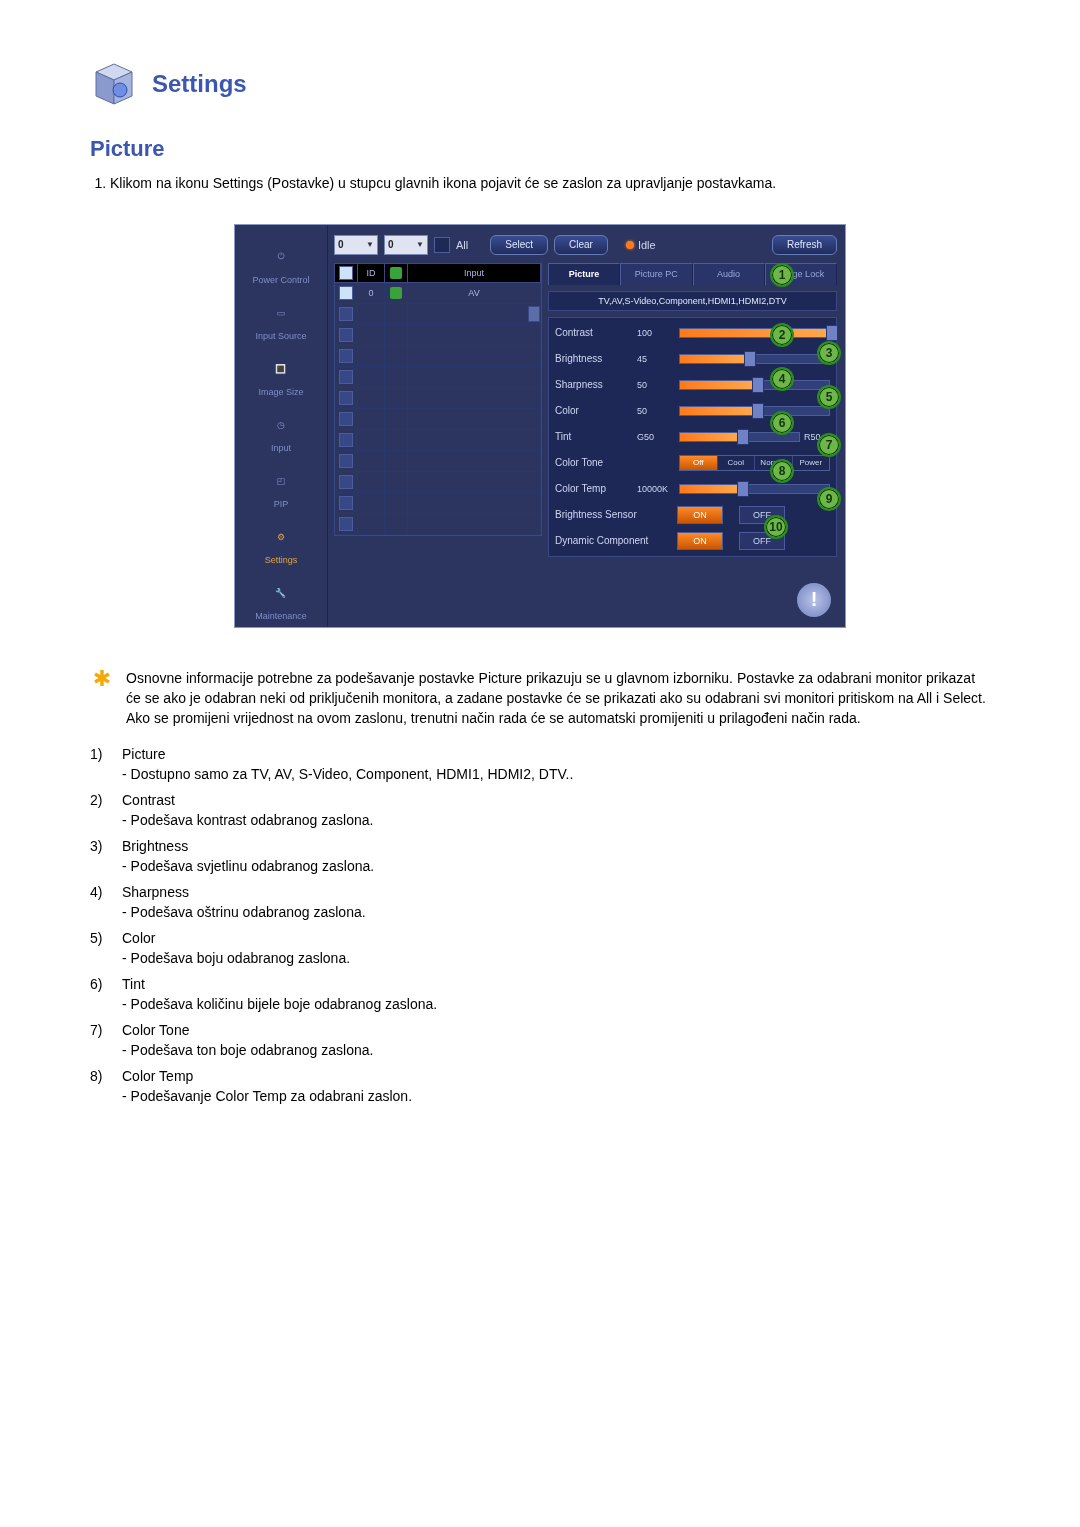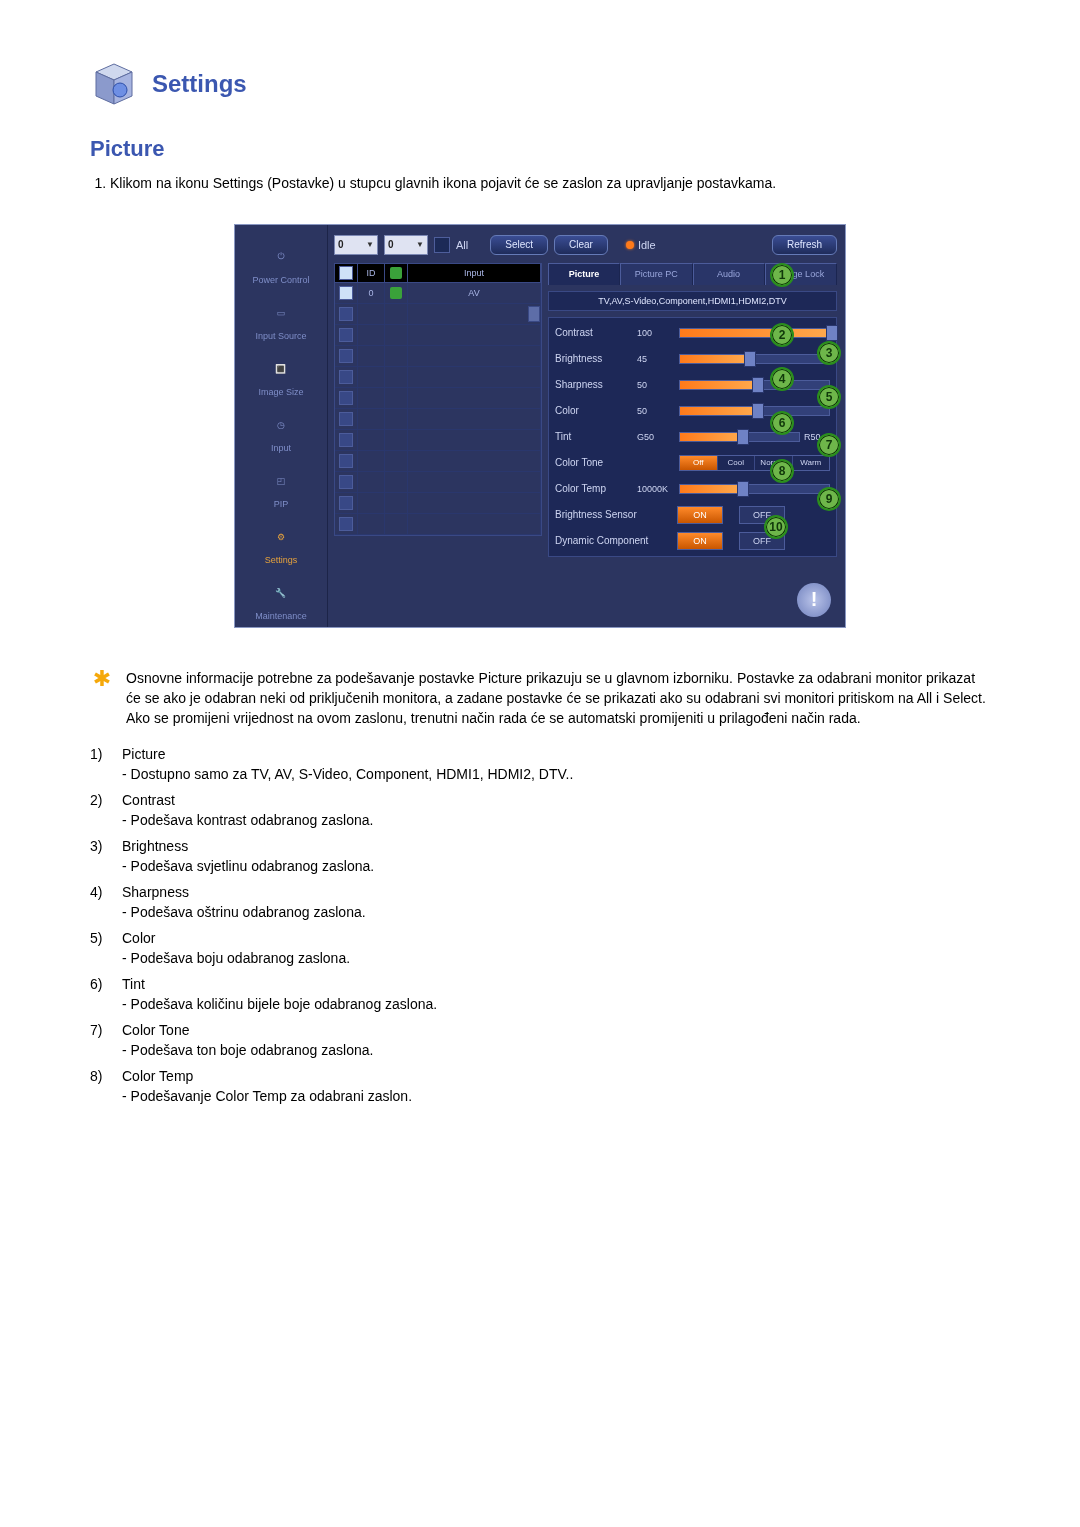--- a/index.html
+++ b/index.html
@@ -324,21 +324,21 @@
                       </div>
                       <span class="val" style="width:26px;text-align:left">R50</span>
                     </div>
                     <div class="row">
                       <span class="lab">Color Tone</span>
                       <span class="val"></span>
                       <div class="seg">
                         <span class="hi">Off</span>
                         <span class="">Cool</span>
                         <span class="">Normal</span>
-                        <span class="">Warm</span>
+                        <span class="">Power</span>
                       </div>
                     </div>
                     <div class="row">
                       <span class="lab">Color Temp</span>
                       <span class="val">10000K</span>
                       <div class="slider">
                         <div class="fill" style="width:40%"></div>
                         <div class="handle" style="left:38%"></div>
                       </div>
                     </div>

